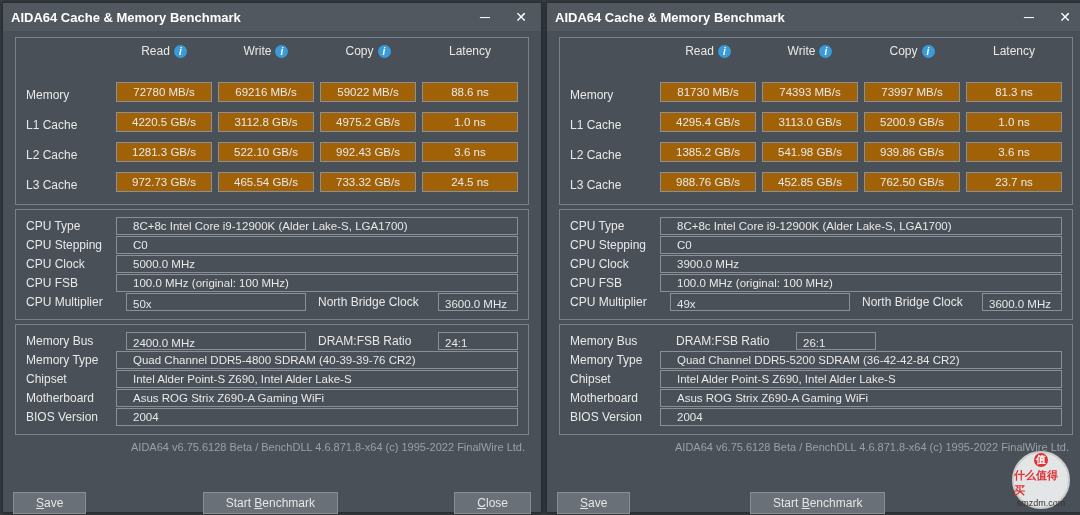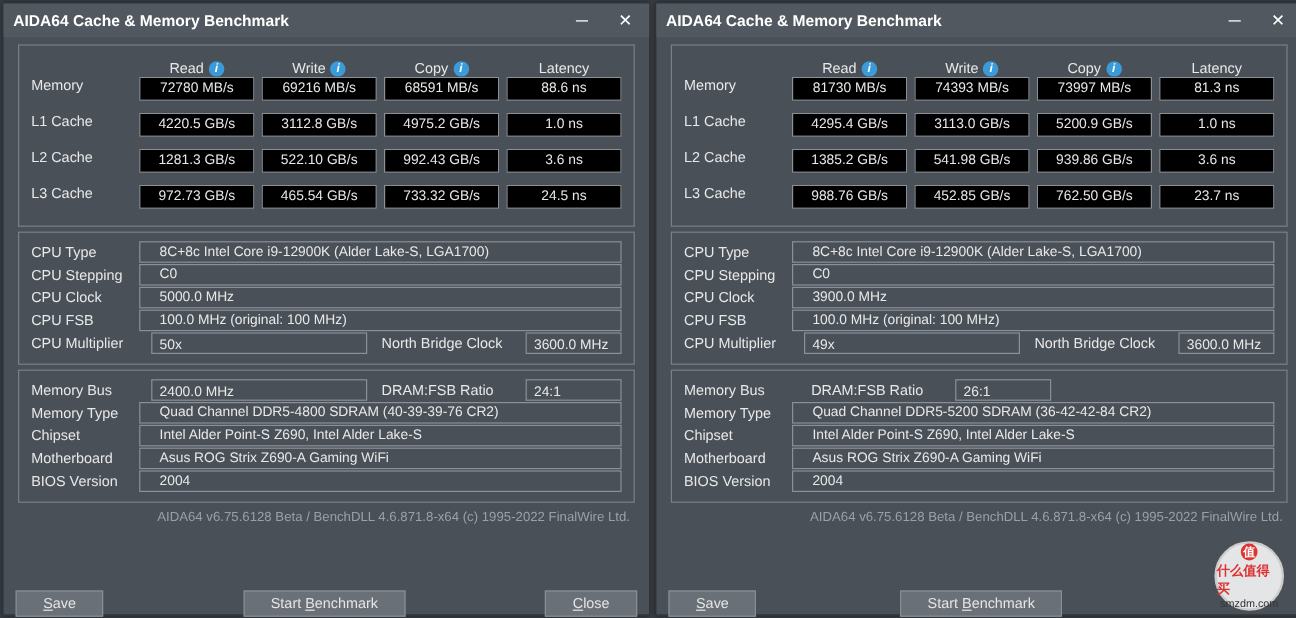--- a/index.html
+++ b/index.html
@@ -52,22 +52,22 @@
     flex-direction: column;
   }
   .panel {
     border: 1px solid #7a8088;
     background: #4a5058;
     padding: 6px 10px 8px 10px;
     margin-bottom: 4px;
   }
   .hdr-row {
     display: flex;
-    align-items: flex-end;
-    margin-bottom: 0;
+    align-items: flex-start;
+    margin-bottom: 16px;
     height: 20px;
   }
   .rowlabel {
     width: 90px;
     font-size: 12px;
   }
   .cells { flex: 1; display: flex; gap: 6px; }
   .cellhdr {
     flex: 1;
     text-align: center;
@@ -84,28 +84,28 @@
     color: #fff;
     font-size: 10px;
     display: inline-flex;
     align-items: center;
     justify-content: center;
     font-weight: bold;
     font-style: italic;
   }
   .row {
     display: flex;
-    align-items: flex-start;
+    align-items: flex-end;
     margin-bottom: 4px;
     height: 22px;
   }
   .vbox {
     flex: 1;
     border: 1px solid #8a9098;
-    background: #000000;
+    background: #a16207;
     text-align: center;
     font-size: 11.5px;
     height: 20px;
     line-height: 18px;
   }
   .divider { height: 4px; }
   .inforow {
     display: flex;
     align-items: center;
     height: 19px;
@@ -200,21 +200,21 @@
           <div class="cellhdr">
               <span>Latency</span>
             </div>
         </div>
       </div>
       <div class="row">
           <div class="rowlabel">Memory</div>
           <div class="cells">
             <div class="vbox">72780 MB/s</div>
             <div class="vbox">69216 MB/s</div>
-            <div class="vbox">68591 MB/s</div>
+            <div class="vbox">59022 MB/s</div>
             <div class="vbox">88.6 ns</div>
           </div>
         </div>
       <div class="divider"></div>
       <div class="row">
           <div class="rowlabel">L1 Cache</div>
           <div class="cells">
             <div class="vbox">4220.5 GB/s</div>
             <div class="vbox">3112.8 GB/s</div>
             <div class="vbox">4975.2 GB/s</div>

